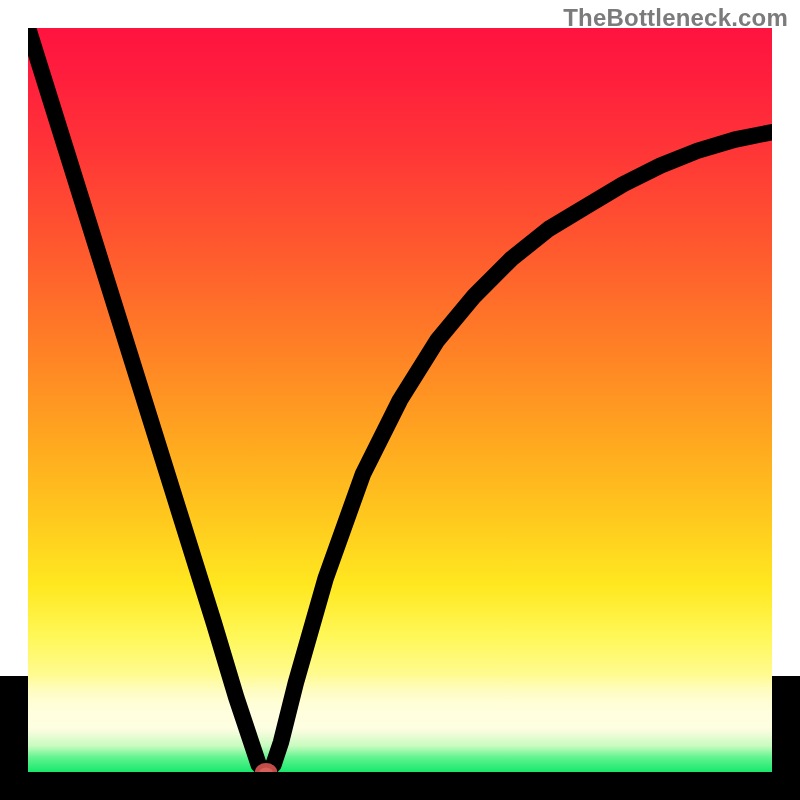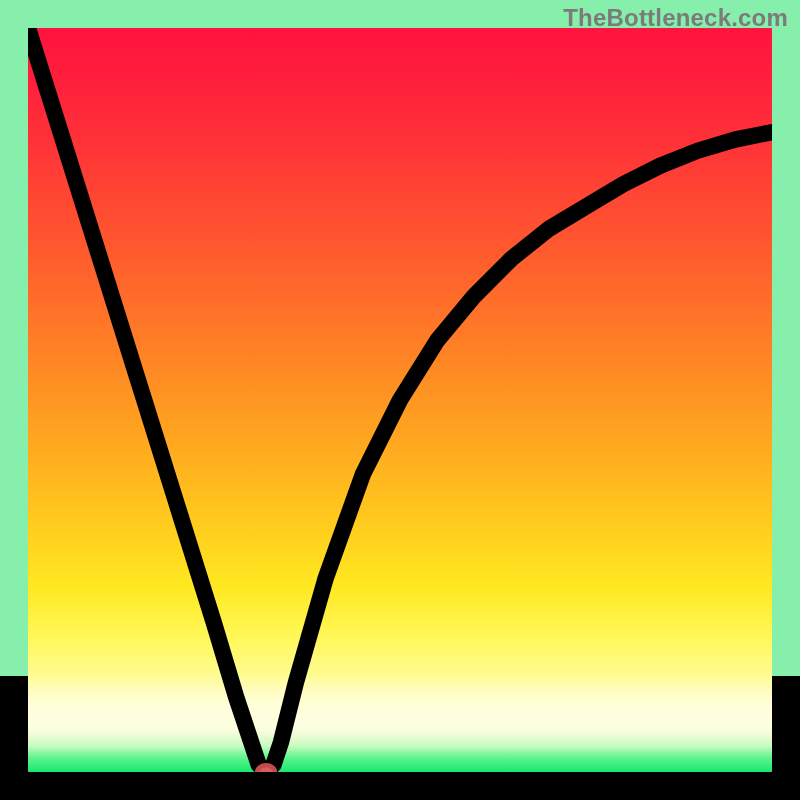--- a/index.html
+++ b/index.html
@@ -8,21 +8,21 @@
     width: 800px;
     height: 800px;
     background: #000;
     overflow: hidden;
     font-family: Arial, Helvetica, sans-serif;
   }
   .frame {
     position: relative;
     width: 800px;
     height: 676px;
-    background: #86efac;
+    background: #ffffff;
   }
   .watermark {
     position: absolute;
     top: 4px;
     right: 12px;
     font-size: 24px;
     font-weight: 600;
     color: #7b7b7b;
     letter-spacing: 0.2px;
     z-index: 10;

